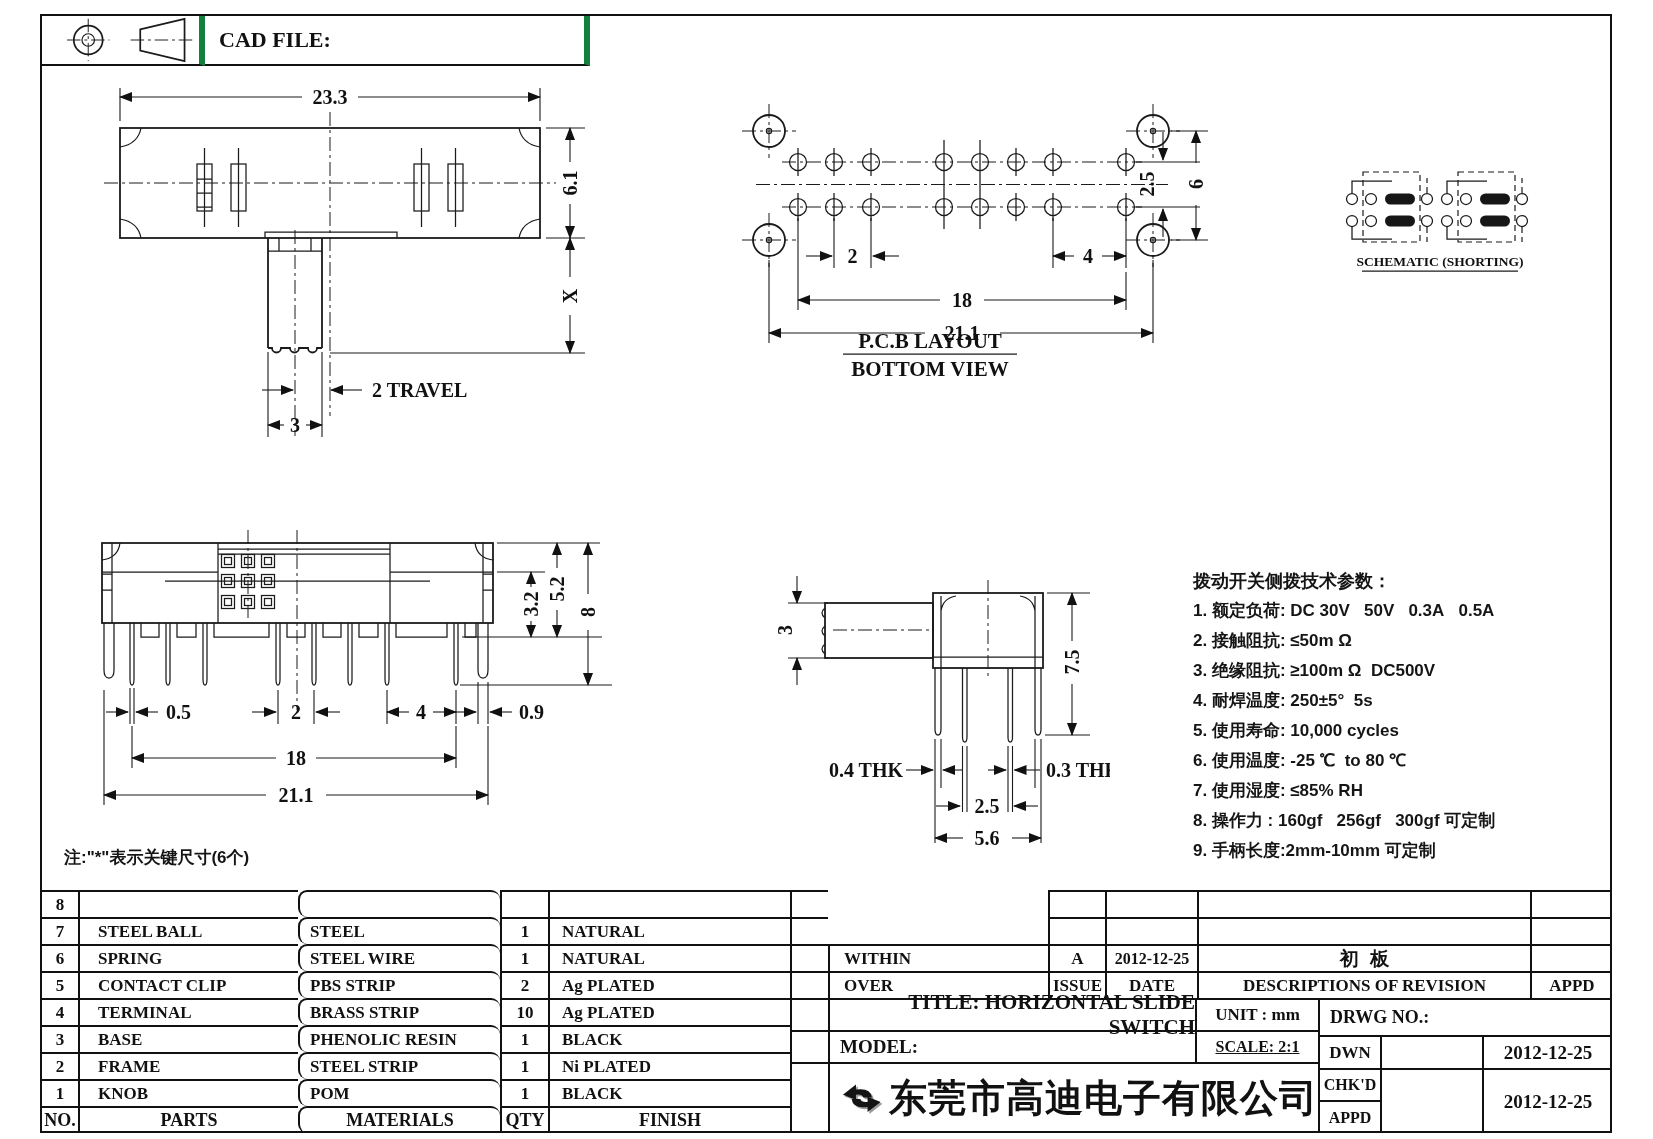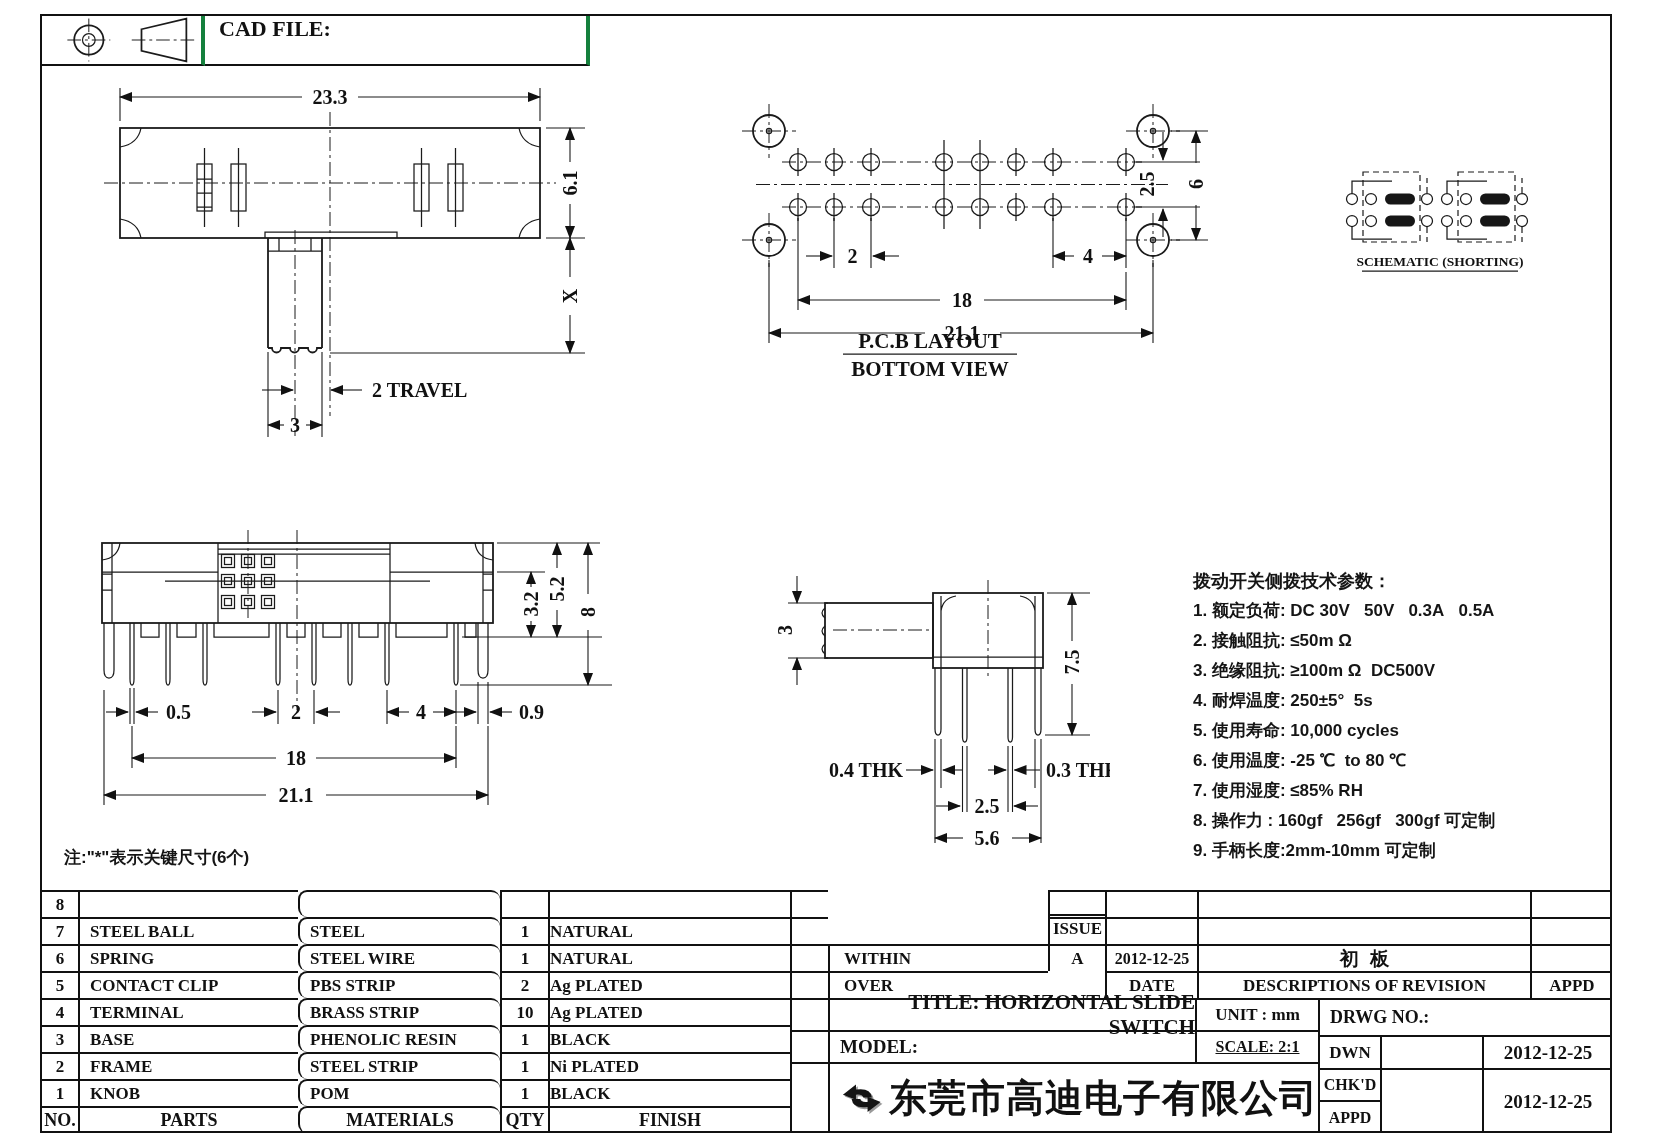--- a/index.html
+++ b/index.html
@@ -11,30 +11,30 @@
   .t{fill:none;stroke:#1b1b1b;stroke-width:1.25;}
   .d{fill:none;stroke:#1b1b1b;stroke-width:1.1;}
   .c{fill:none;stroke:#1b1b1b;stroke-width:1;stroke-dasharray:14 4 3 4;}
   .cd{fill:none;stroke:#1b1b1b;stroke-width:1.2;stroke-dasharray:6 4;}
   text.dm{font:bold 20px "Liberation Serif",serif;fill:#111;}
   text.lbl{font:bold 21px "Liberation Serif",serif;fill:#111;}
   text.lbl2{font:bold 13.5px "Liberation Serif",serif;fill:#111;}
   
   #border{position:absolute;left:40px;top:14px;width:1572px;height:1119px;
           border:2px solid #111;box-sizing:border-box;}
-  .hcell{position:absolute;box-sizing:border-box;border-right:4px solid #15803d;border-bottom:2px solid #111;
-         display:flex;}
+  .hcell{position:absolute;box-sizing:border-box;border-right:6px solid #15803d;border-bottom:2px solid #111;
+         display:flex;align-items:center;}
   
   .pt,.tb{position:absolute;box-sizing:border-box;border-left:2px solid #111;border-top:2px solid #111;
       font:bold 17px "Liberation Serif",serif;display:flex;align-items:center;background:#fff0;}
   .c1{left:40px;width:38px;justify-content:center;}
-  .c2{left:78px;width:220px;padding-left:10px;}
+  .c2{left:78px;width:220px;padding-left:18px;}
   .c3{left:298px;width:202px;padding-left:10px;border-radius:9px;}
   .c4{left:500px;width:48px;justify-content:center;}
-  .c5{left:548px;width:242px;}
+  .c5{left:548px;width:242px;padding-left:12px;}
   .r0{top:890px;height:27px}.r1{top:917px;height:27px}.r2{top:944px;height:27px}
   .r3{top:971px;height:27px}.r4{top:998px;height:27px}.r5{top:1025px;height:27px}
   .r6{top:1052px;height:27px}.r7{top:1079px;height:27px}.r8{top:1106px;height:27px}
   .hd{justify-content:center;padding-left:0;font-size:18px;}
   .tb{justify-content:center;text-align:center;}
   .tl{justify-content:flex-start;text-align:right;}
   
   #techparams{position:absolute;left:1193px;top:566px;width:420px;
       font:bold 17px "Liberation Sans",sans-serif;line-height:30px;color:#151515;}
   #techparams .hdg{font-size:18px;}
@@ -423,21 +423,21 @@
   <div class="tb" style="left:1197px;top:917px;width:333px;height:27px"></div>
   <div class="tb" style="left:1530px;top:917px;width:82px;height:27px"></div>
 
   <div class="tb tl" style="left:828px;top:944px;width:220px;height:27px;padding-left:14px;">WITHIN</div>
   <div class="tb" style="left:1048px;top:944px;width:57px;height:27px">A</div>
   <div class="tb" style="left:1105px;top:944px;width:92px;height:27px;font-size:16px;">2012-12-25</div>
   <div class="tb" style="left:1197px;top:944px;width:333px;height:27px;font-size:19px;font-family:Liberation Mono, monospace;">初 板</div>
   <div class="tb" style="left:1530px;top:944px;width:82px;height:27px"></div>
 
   <div class="tb tl" style="left:828px;top:971px;width:220px;height:27px;padding-left:14px;">OVER</div>
-  <div class="tb" style="left:1048px;top:914px;width:57px;height:27px">ISSUE</div>
+  <div class="tb" style="left:1048px;top:971px;width:57px;height:27px">ISSUE</div>
   <div class="tb" style="left:1105px;top:971px;width:92px;height:27px">DATE</div>
   <div class="tb" style="left:1197px;top:971px;width:333px;height:27px">DESCRIPTIONS OF REVISION</div>
   <div class="tb" style="left:1530px;top:971px;width:82px;height:27px">APPD</div>
 
   <div class="tb tl" style="left:828px;top:998px;width:367px;height:32px;padding-left:10px;font-size:21px;">TITLE: HORIZONTAL SLIDE SWITCH</div>
   <div class="tb" style="left:1195px;top:998px;width:123px;height:32px">UNIT : mm</div>
   <div class="tb tl" style="left:828px;top:1030px;width:367px;height:32px;padding-left:10px;font-size:19px;">MODEL:</div>
   <div class="tb" style="left:1195px;top:1030px;width:123px;height:32px;font-size:16px;text-decoration:underline;">SCALE: 2:1</div>
 
   <div class="tb tl" style="left:828px;top:1062px;width:490px;height:71px;gap:4px;padding-left:10px;">

